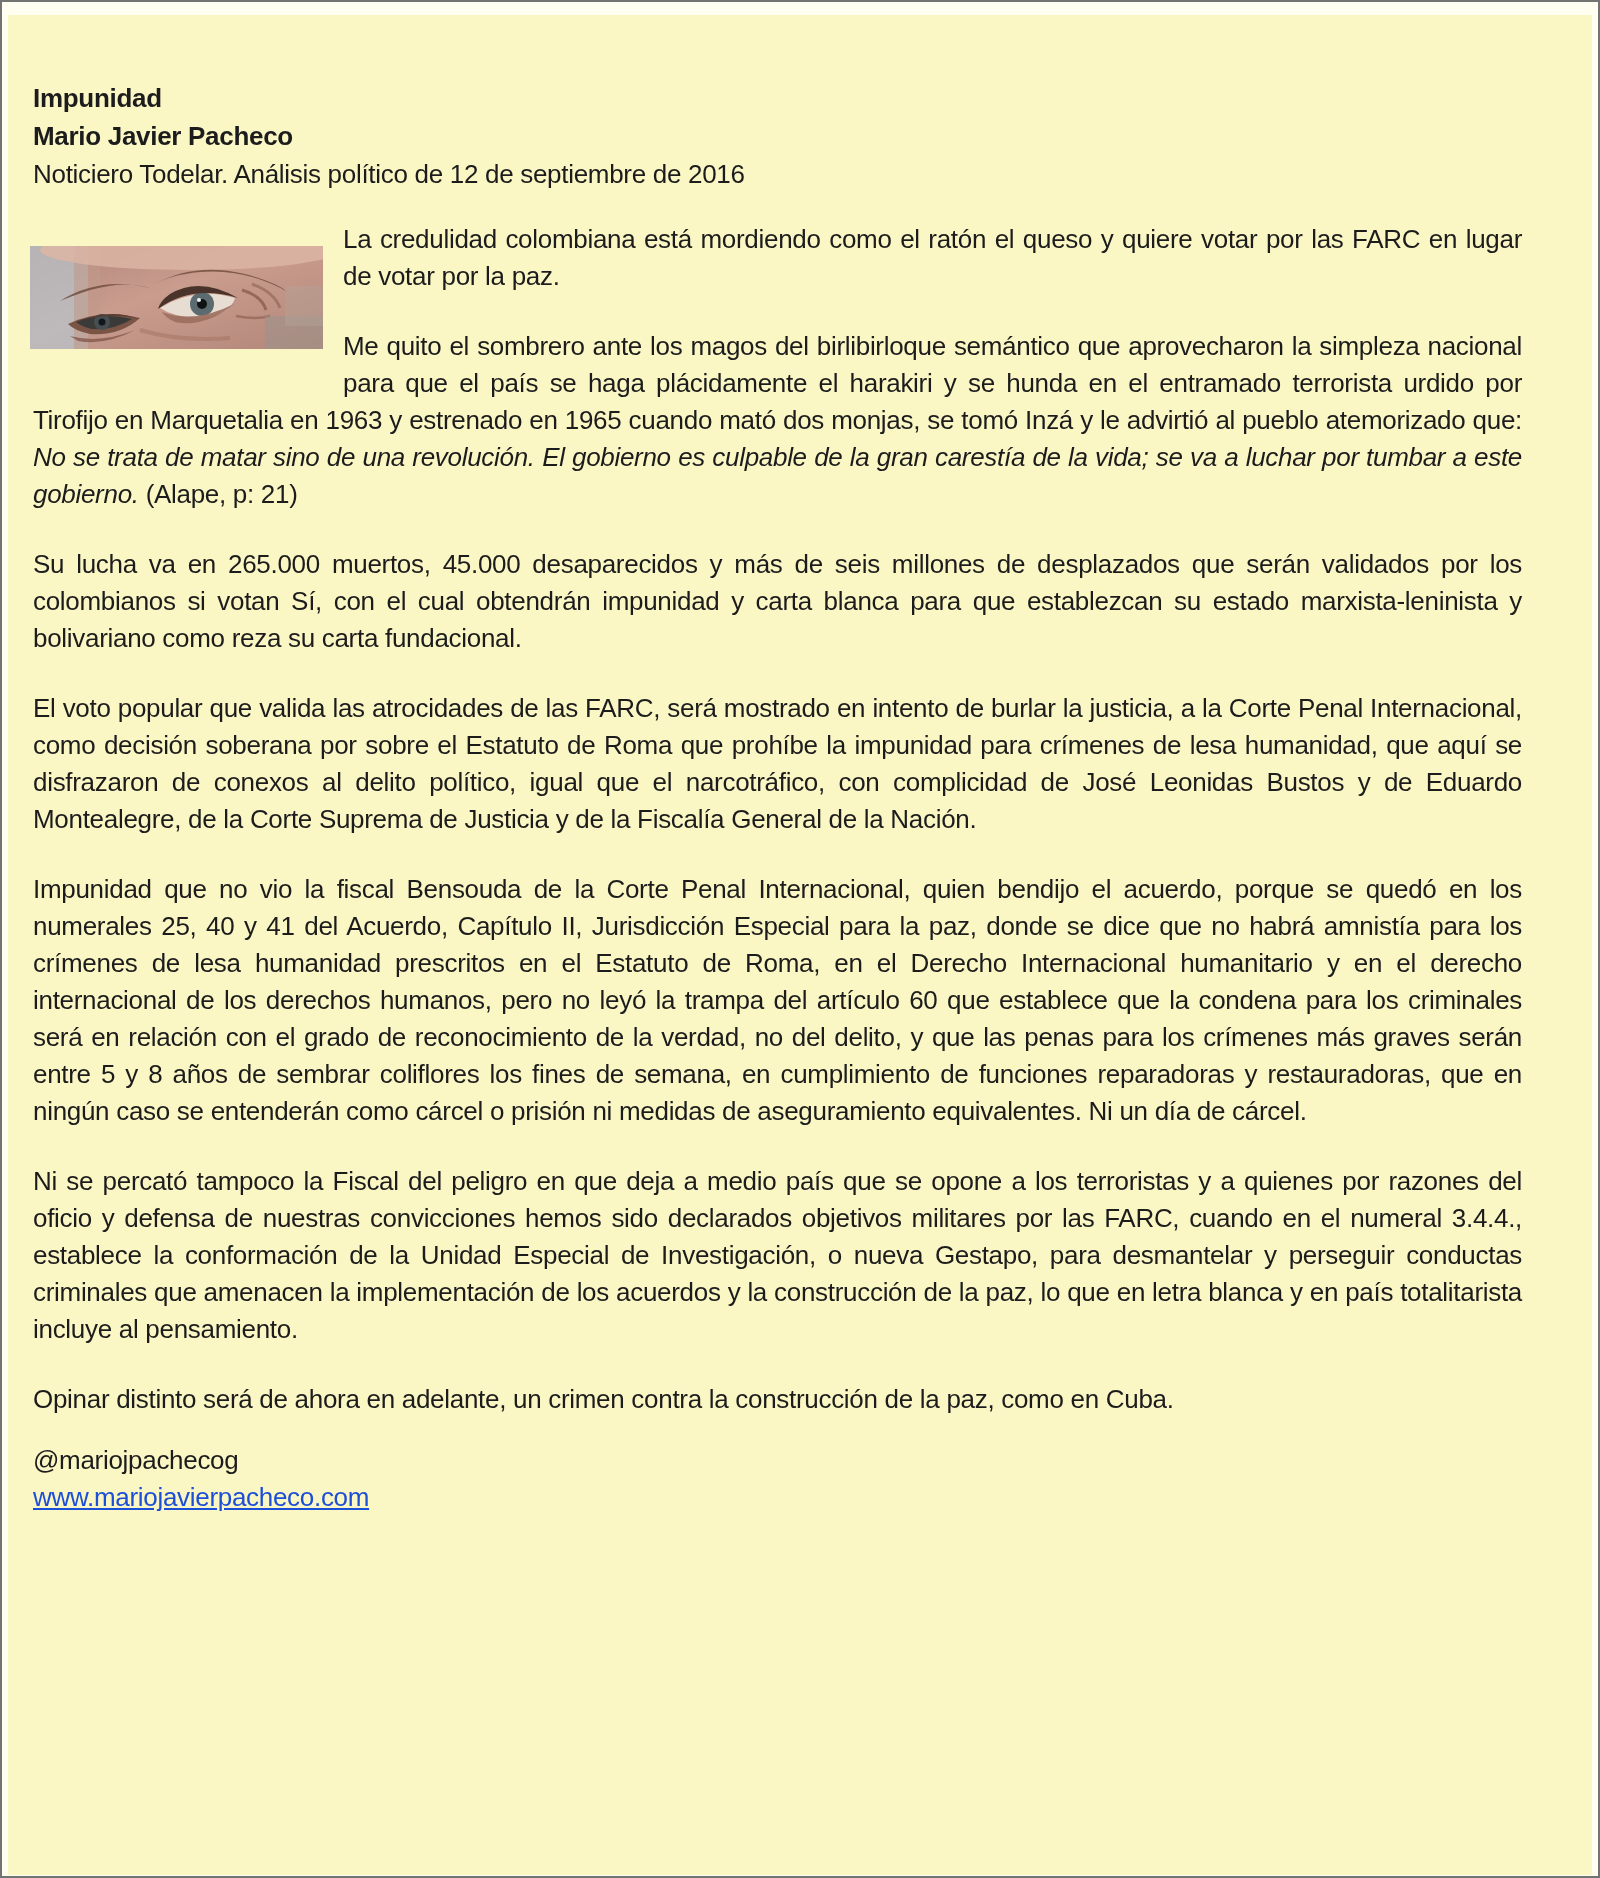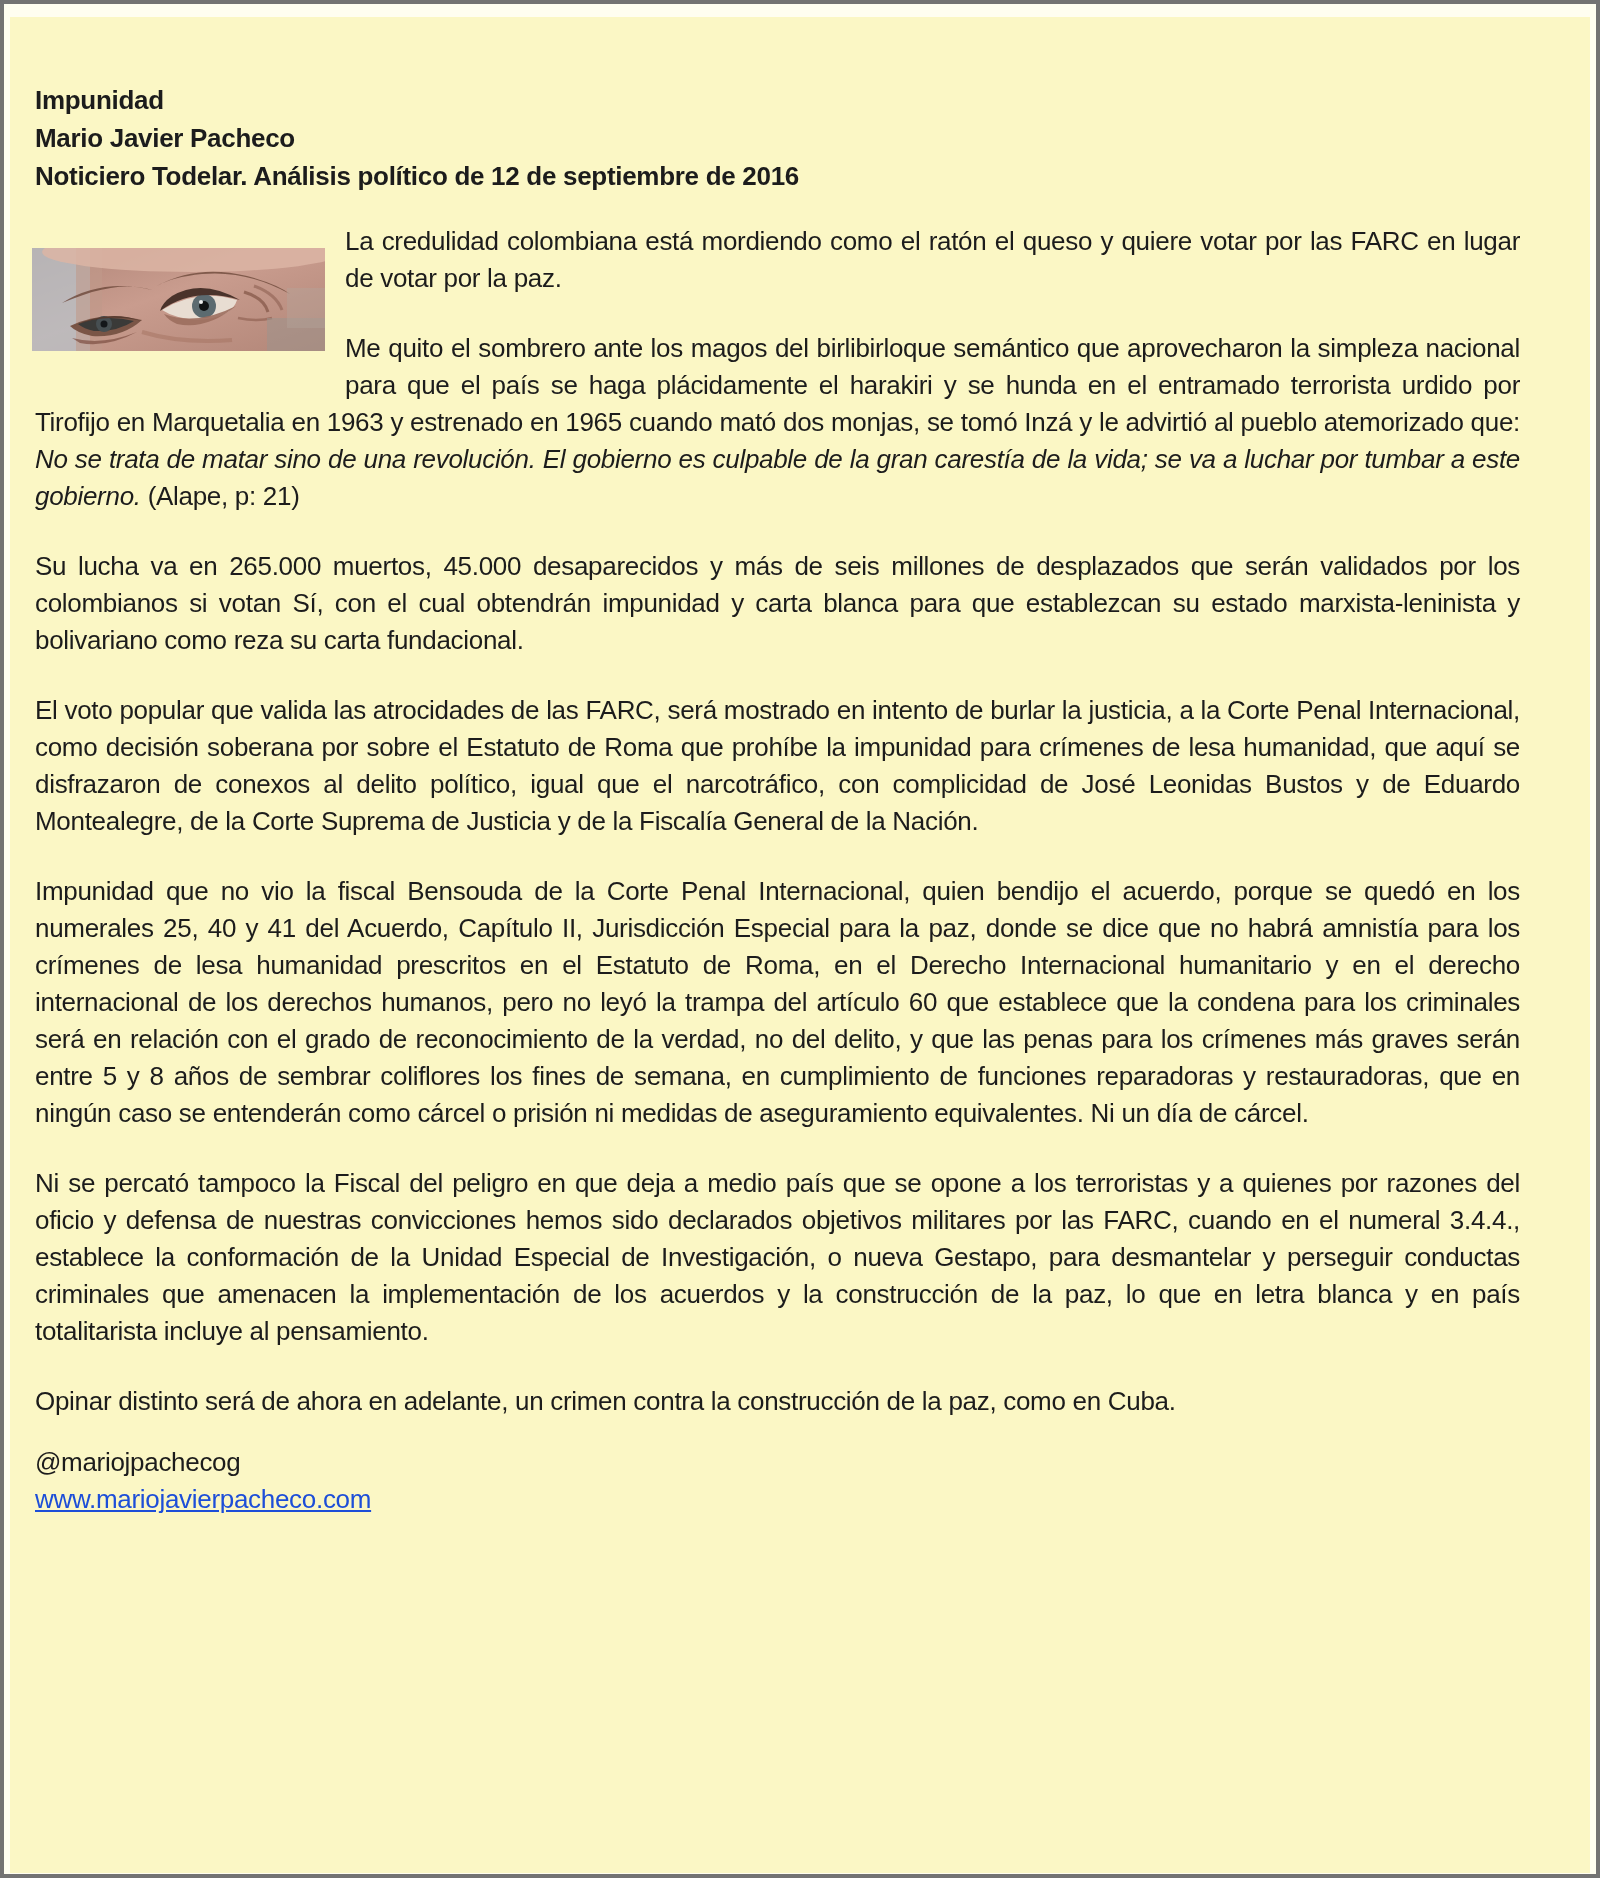--- a/index.html
+++ b/index.html
@@ -7,38 +7,38 @@
     padding: 0;
     background: #ffffff;
     width: 1600px;
     height: 1878px;
     font-family: "Liberation Sans", sans-serif;
   }
   .frame {
     box-sizing: border-box;
     width: 1600px;
     height: 1878px;
-    border: 4px solid #737373;
+    border: 2px solid #737373;
     background: #fffef0;
     padding: 13px 6px 1px 6px;
   }
   .sheet {
     box-sizing: border-box;
     width: 100%;
     height: 100%;
     background: #fbf7c5;
     padding: 64px 70px 0 25px;
     color: #1c1c1c;
     font-size: 26px;
     line-height: 37px;
     letter-spacing: -0.3px;
     overflow: hidden;
   }
   header { line-height: 38px; }
-  .hline { white-space: nowrap; font-weight: bold; }
+  .hline { white-space: nowrap; }
   .bold { font-weight: bold; }
   main { margin-top: 28px; }
   main p {
     margin: 33px 0 0 0;
     text-align: justify;
   }
   main p:first-of-type { margin-top: 0; }
   .photo {
     float: left;
     width: 293px;

